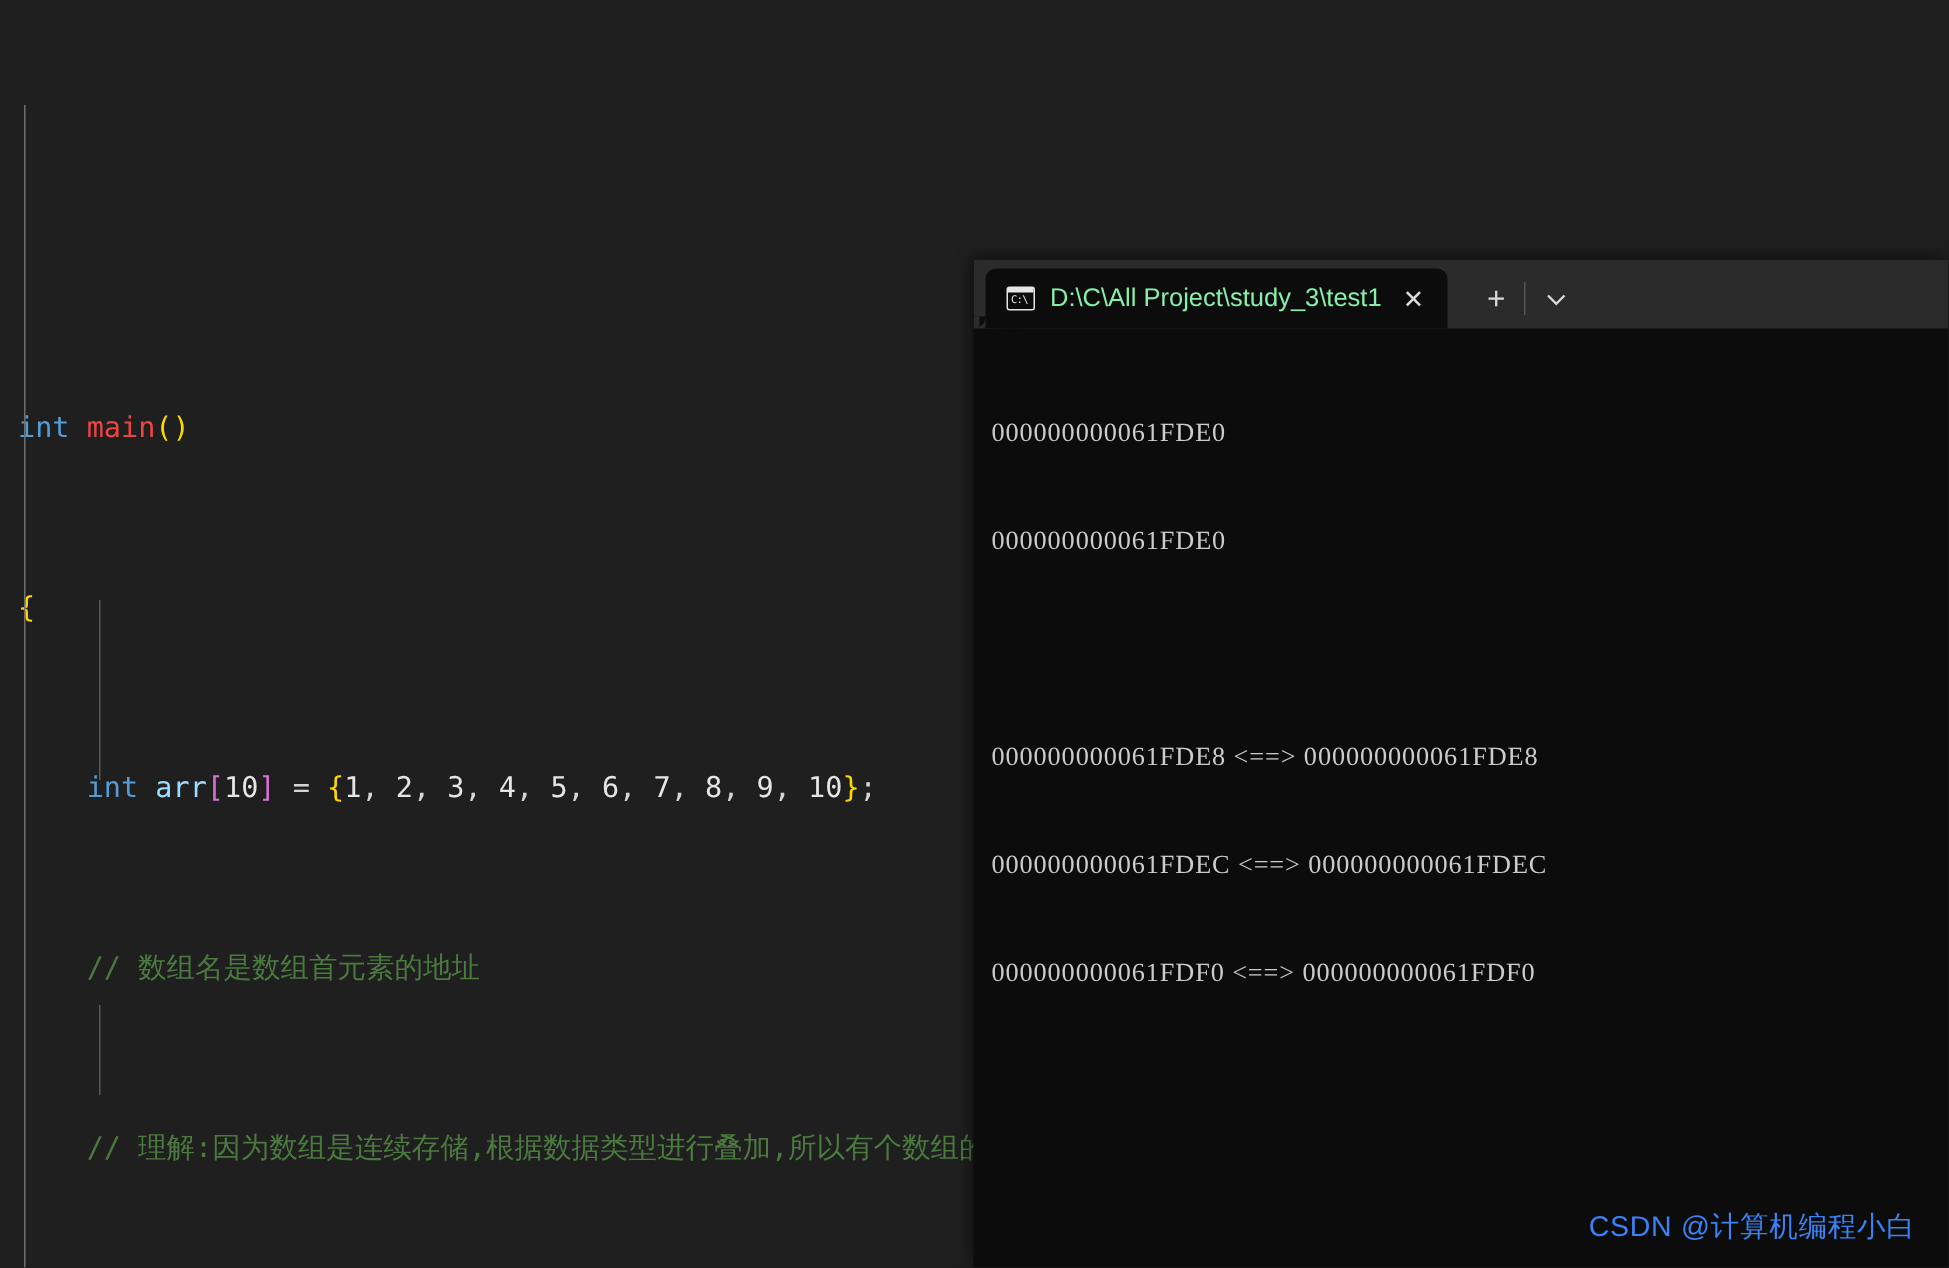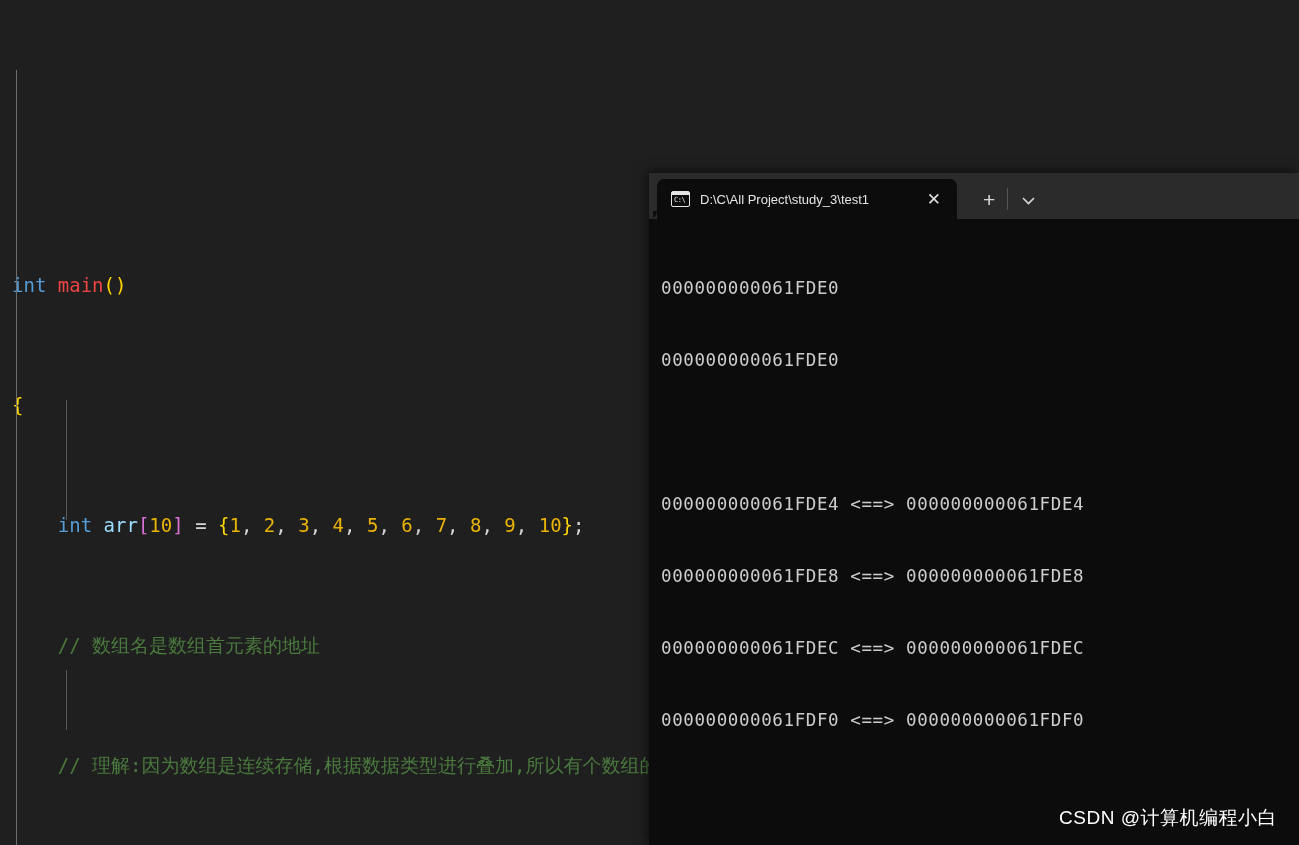--- a/index.html
+++ b/index.html
@@ -32,21 +32,21 @@
     width: 1px;
     background: #6e6e6e;
     z-index: 2;
   }
   .guide.g1 { left: 16px; }
   .guide.g2 { left: 66px; background: #585858; }
 
   
   .t-key      { color: #569cd6; margin-top: 11px; }   
   .t-fn       { color: #ef4444; }   
-  .t-num      { color: #eab308; }   
+  .t-num      { color: #e5e5e5; }   
   .t-cmt      { color: #4a7a3e; }   
   .t-var      { color: #9cdcfe; }   
   .t-op       { color: #d4d4d4; }   
   .t-p0       { color: #ffd700; }   
   .t-sq       { color: #da70d6; }   
 
   
   #terminal {
     position: absolute;
     left: 649px; top: 173px;
@@ -94,23 +94,23 @@
     padding-left: 2px;
     padding-top: 4px;
     letter-spacing: -0.5px;
   }
   .tab-icon::before {
     content: "";
     position: absolute; left: 0; right: 0; top: 0; height: 3px;
     background: #e6e6e6;
   }
   .tab-title {
-    color: #e5e5e5;
-    font-family: "Liberation Sans", sans-serif;
-    font-size: 13px;
+    color: #86efac;
+    font-family: "Liberation Sans", sans-serif;
+    font-size: 17px;
     white-space: nowrap;
     flex: 1 1 auto;
   }
   .tab-close {
     color: #dcdcdc; font-size: 17px; line-height: 1;
     font-family: "Liberation Sans", sans-serif;
     padding: 2px 4px;
     cursor: default;
   }
   .tab-newbtn {
@@ -133,28 +133,28 @@
 
   #term-body {
     padding: 9px 0 0 12px;
     color: #cccccc;
     font-family: "DejaVu Sans Mono", "Liberation Mono", monospace;
     font-size: 17.5px;
     line-height: 24px;
     white-space: pre;
     letter-spacing: 0.6px;
   }
-  .term-line { height: 24px; }
+  .term-line { height: 24px; font-family: Liberation Serif, serif; }
   .term-blank { height: 24px; }
 
   
   #watermark {
     position: absolute;
     right: 22px; bottom: 14px;
-    color: #ffffff;
+    color: #3b82f6;
     font-family: "Liberation Sans", sans-serif;
     font-size: 19px;
     letter-spacing: 0.5px;
     z-index: 20;
   }
 </style>
 </head>
 <body>
 
 <div id="root">
@@ -238,21 +238,20 @@
         <svg width="13" height="8" viewBox="0 0 13 8">
           <path d="M1 1 L6.5 6.5 L12 1" stroke="#d8d8d8" stroke-width="1.6" fill="none"></path>
         </svg>
       </span>
     </div>
 
     <div id="term-body">
       <div class="term-line">000000000061FDE0</div>
       <div class="term-line">000000000061FDE0</div>
       <div class="term-blank"></div>
-      <div class="term-line">000000000061FDE4 &lt;==&gt; 000000000061FDE4</div>
       <div class="term-line">000000000061FDE8 &lt;==&gt; 000000000061FDE8</div>
       <div class="term-line">000000000061FDEC &lt;==&gt; 000000000061FDEC</div>
       <div class="term-line">000000000061FDF0 &lt;==&gt; 000000000061FDF0</div>
       
       
       
       
       
       
       

